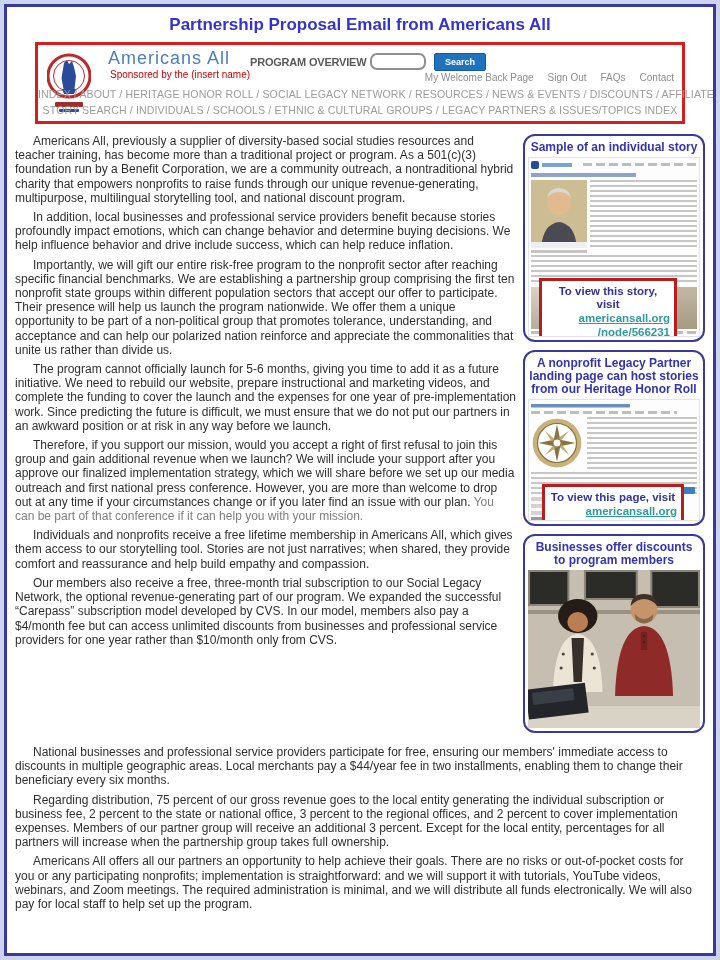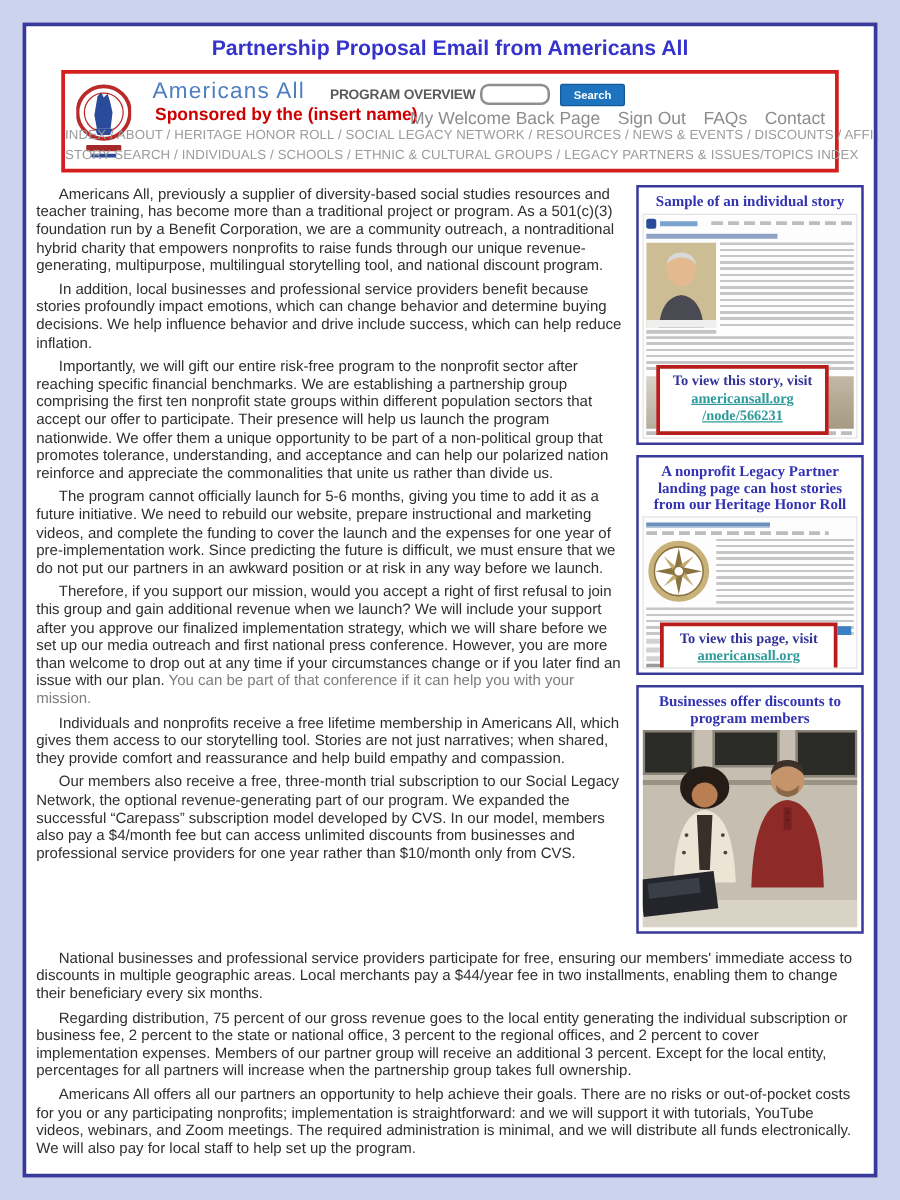--- a/index.html
+++ b/index.html
@@ -4,56 +4,56 @@
 <style>
   :root{
     --title_color:#3533cc; --brand_blue:#4d7ebf; --alert_red:#cc0000;
     --navy:#39399b; --link_teal:#2e9a9a; --search_blue:#1e73be;
     --nav_gray:#9b9b9b; --body_text:#2f2f2f; --muted_gray:#7d7d7d;
     --overlay_navy:#333399; --page_bg:#ccd3ee;
   }
   *{box-sizing:border-box;margin:0;padding:0;}
   html,body{width:720px;}
   body{font-family:"Liberation Sans",sans-serif;background:#fff;}
-  .page{width:720px;height:960px;background:var(--page_bg);padding:18px;}
+  .page{width:720px;height:960px;background:var(--page_bg);padding:4px;}
   .frame{width:100%;height:100%;background:#fff;border:3px solid var(--navy);
          padding:4px 0 0 0;overflow:hidden;}
   .page-title{text-align:center;font-size:17px;font-weight:bold;color:var(--title_color);
          margin:4px 0 7px 0;}
   
   .header-box{position:relative;height:82px;margin:0 28px 8px 28px;
          border:3px solid #d41f1f;background:#fff;}
   .logo{position:absolute;left:9px;top:5px;width:44px;height:68px;}
   .brand{position:absolute;left:70px;top:3px;font-size:18px;color:var(--brand_blue);
          letter-spacing:1px;}
-  .sponsored{position:absolute;left:72px;top:24px;font-size:14px;font-weight:bold;
+  .sponsored{position:absolute;left:72px;top:24px;font-size:10px;font-weight:normal;
          color:var(--alert_red);}
   .program-overview{position:absolute;left:212px;top:11px;font-size:11px;font-weight:bold;
          color:#5a5a5a;letter-spacing:-0.2px;}
   .search-input{position:absolute;left:332px;top:8px;width:56px;height:17px;
          border:2px solid #8f8f8f;border-radius:7px;font-size:10px;padding:0 4px;}
   .search-btn{position:absolute;left:396px;top:8px;width:52px;height:18px;
          background:var(--search_blue);color:#fff;border:1px solid #155a96;border-radius:2px;
          font-size:9px;font-weight:bold;font-family:"Liberation Sans",sans-serif;cursor:pointer;}
-  .account-links{position:absolute;right:8px;top:27px;font-size:14px;color:#8c8c8c;
+  .account-links{position:absolute;right:8px;top:27px;font-size:10px;color:#8c8c8c;
          display:flex;gap:14px;white-space:nowrap;}
   .account-links span{cursor:pointer;}
   .nav-row{position:absolute;left:0;width:100%;text-align:center;font-size:10.6px;
          color:var(--nav_gray);letter-spacing:0.1px;white-space:nowrap;}
   .nav-row span{cursor:pointer;}
   .nav1{top:43px;} .nav2{top:59px;}
   
   .content{padding:2px 8px 0 8px;font-size:12px;color:var(--body_text);}
   .content p{line-height:14.2px;margin:0 0 5px 0;text-indent:18px;}
   .content p.full{clear:right;}
   .muted{color:var(--muted_gray);}
   
   .sidebar{float:right;width:182px;margin:0 0 4px 7px;}
-  .side-box{border:2px solid var(--navy);border-radius:0;background:#fff;
-         padding:3px;margin-bottom:8px;font-family:Liberation Serif, serif;}
+  .side-box{border:2px solid var(--navy);border-radius:12px;background:#fff;
+         padding:3px;margin-bottom:8px;}
   .side-heading{font-size:12px;font-weight:bold;color:#3333b3;text-align:center;
          line-height:13px;margin:2px 1px 3px 1px;}
   .thumb{position:relative;background:#fdfdfd;border:1px solid #e3e3e3;overflow:hidden;}
   .lines{background:repeating-linear-gradient(to bottom,#c6c6c6 0 2px,transparent 2px 5px);}
   .hlines{background:repeating-linear-gradient(90deg,#bdbdbd 0 9px,transparent 9px 13px);}
   
   .t1{height:180px;}
   .t1-head{display:flex;align-items:center;gap:3px;margin:2px;height:9px;}
   .t1-dot{width:8px;height:8px;background:#2a4a9a;border-radius:2px;}
   .t1-brandbar{width:30px;height:4px;background:#7aa3cf;}
@@ -86,21 +86,21 @@
   .t2-btn{width:18px;height:7px;background:#3b7fc4;border-radius:1px;}
   .t2-bold{width:70%;height:3px;background:#9a9a9a;margin:2px;}
   .t2-foot{height:12px;margin:2px;}
   
   .view-box{position:absolute;background:#fff;border:3px solid #b91c1c;
          padding:4px 4px 5px 4px;text-align:center;margin-top:48px;}
   .vb1{left:10px;right:22px;top:72px;}
   .vb2{left:13px;right:15px;top:36px;}
   .view-lead{color:var(--overlay_navy);font-weight:bold;font-size:11.5px;line-height:13px;}
   .view-box a{display:block;color:var(--link_teal);font-weight:bold;font-size:11.5px;
-         line-height:14px;text-decoration:underline;cursor:pointer;}
+         line-height:14px;text-decoration:underline;cursor:pointer;text-align:right;}
   
   .t3{height:158px;border:none;}
   .t3 svg{display:block;}
 </style>
 </head>
 <body>
 
 <div class="page">
  <div class="frame">
 

